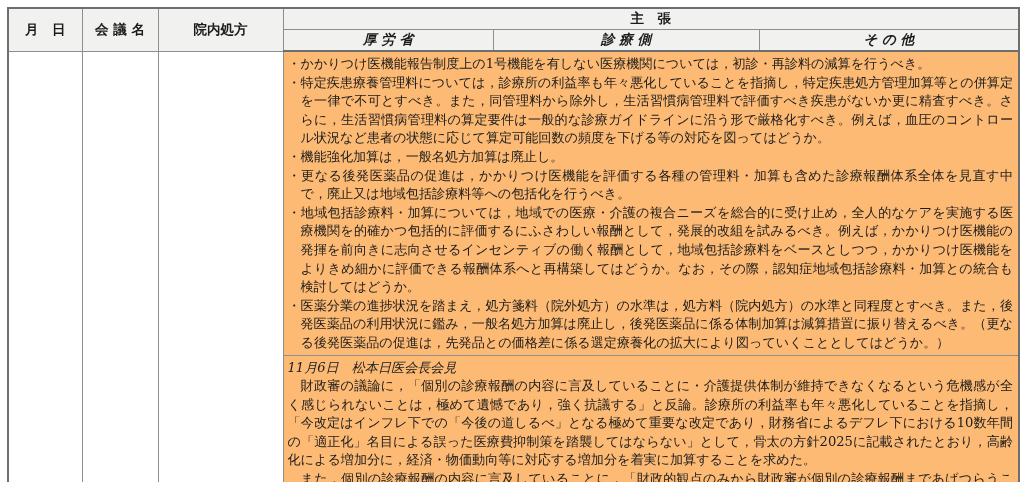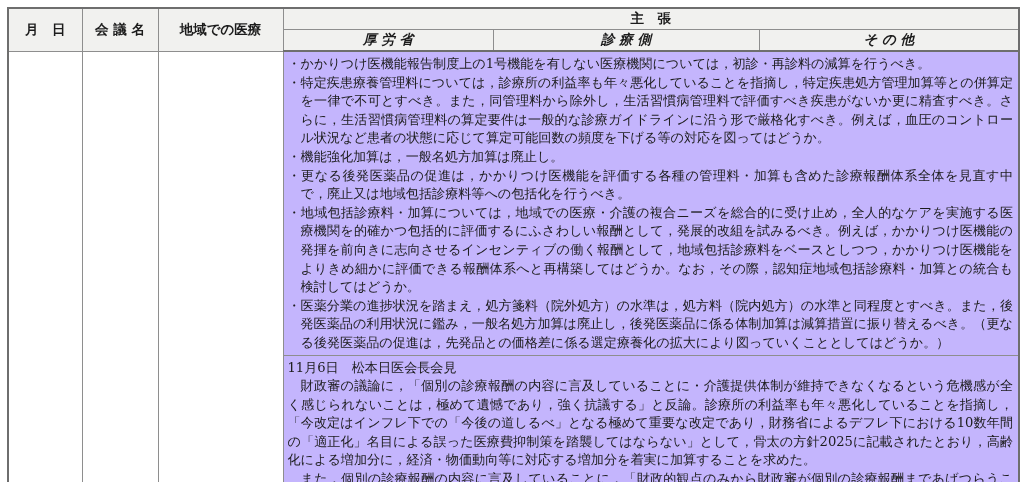--- a/index.html
+++ b/index.html
@@ -43,34 +43,35 @@
   }
   tr.hdr-row1 { height: 21px; }
   tr.hdr-row2 { height: 22px; font-style: italic; }
   tr.hdr-row2 td { border-bottom: 2px solid #6e6e6e; }
   tr.body-row1 { height: 282px; }
   tr.body-row2 { height: 145px; }
   td.empty-cell {
     background: #ffffff;
   }
   td.content-cell {
-    background: #c4b5fd;
+    background: #fdba74;
     vertical-align: top;
     font-size: 13.1px;
     line-height: 18.6px;
     padding: 3px 5px 2px 4px;
     text-align: justify;
     letter-spacing: 0;
   }
   .bullet {
     padding-left: 13px;
     text-indent: -13px;
   }
   .heading-line {
     text-indent: 0;
+    font-style: italic;
   }
   .para {
     text-indent: 1em;
   }
 </style>
 </head>
 <body>
 
 <div class="page">
   <table class="doc-table">
@@ -79,21 +80,21 @@
       <col style="width:76px">
       <col style="width:125px">
       <col style="width:210px">
       <col style="width:266px">
       <col style="width:260px">
     </colgroup>
     <tbody>
       <tr class="hdr-row1">
         <td class="hdr" rowspan="2">月　日</td>
         <td class="hdr" rowspan="2">会 議 名</td>
-        <td class="hdr" rowspan="2">地域での医療</td>
+        <td class="hdr" rowspan="2">院内処方</td>
         <td class="hdr" colspan="3">主　張</td>
       </tr>
       <tr class="hdr-row2">
         <td class="hdr">厚 労 省</td>
         <td class="hdr">診 療 側</td>
         <td class="hdr">そ の 他</td>
       </tr>
       <tr class="body-row1">
         <td class="empty-cell" rowspan="2"></td>
         <td class="empty-cell" rowspan="2"></td>

